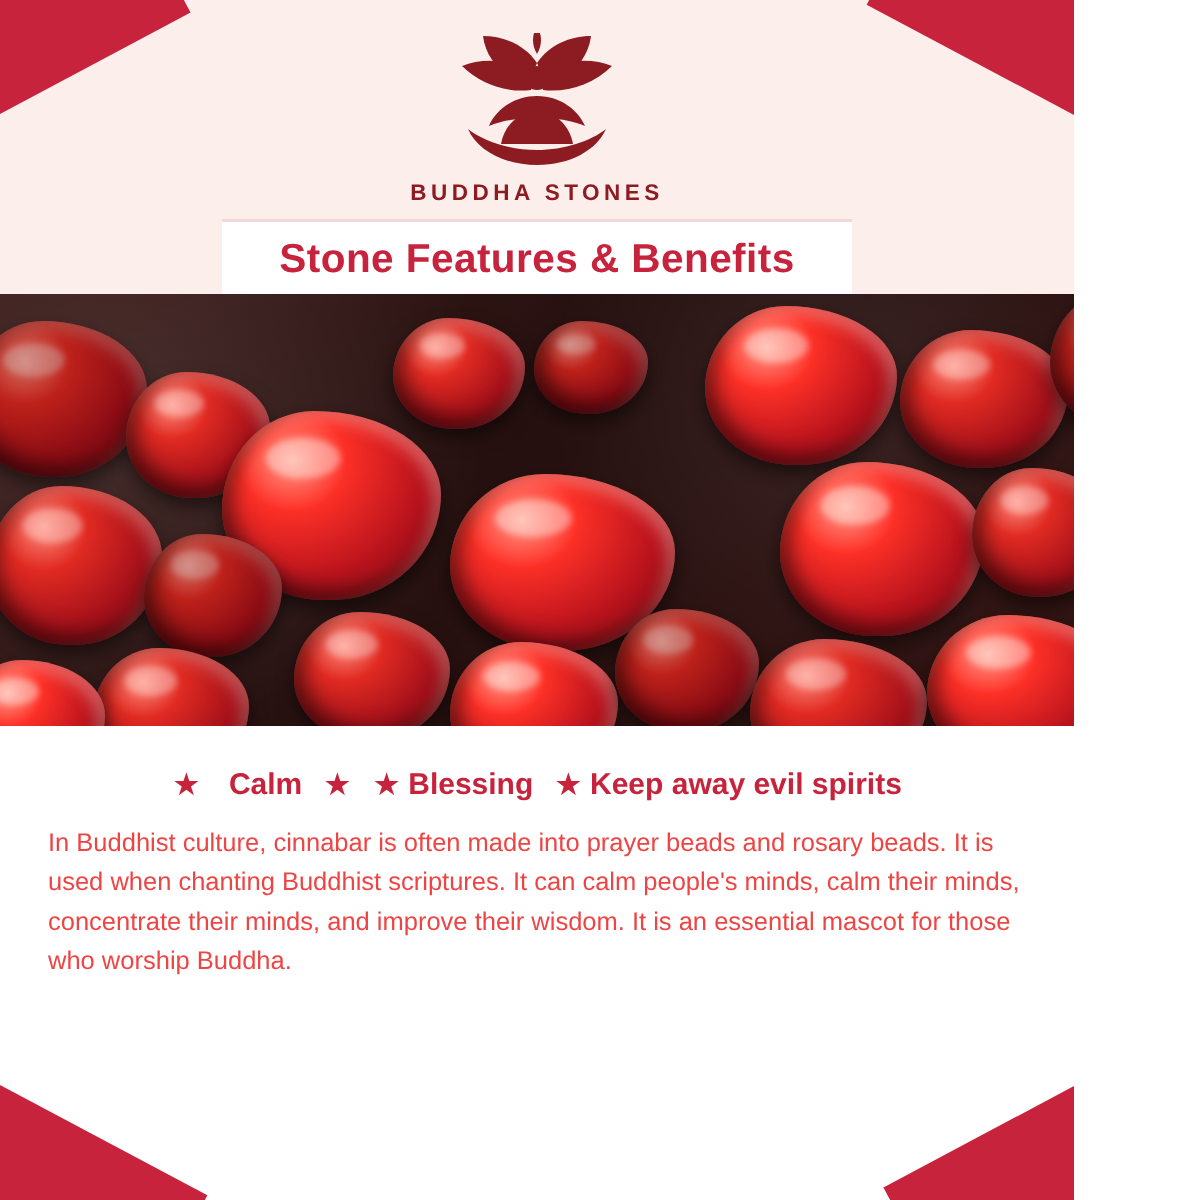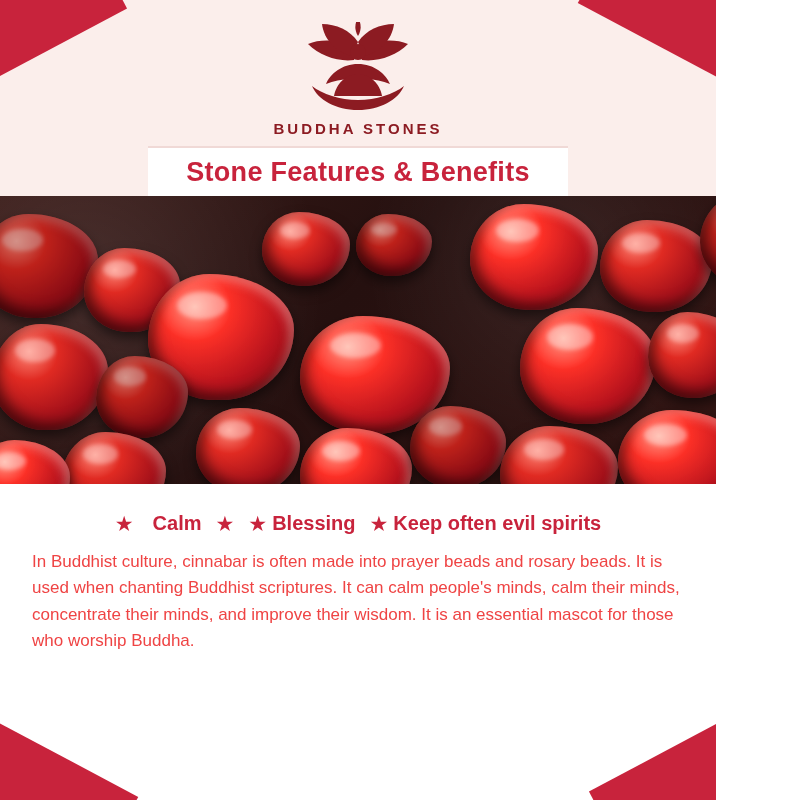--- a/index.html
+++ b/index.html
@@ -288,20 +288,20 @@
       </div>
       <div class="benefit">
         <span class="star">★</span>
       </div>
       <div class="benefit">
         <span class="star">★</span>
         <span class="blabel">Blessing</span>
       </div>
       <div class="benefit">
         <span class="star">★</span>
-        <span class="blabel">Keep often evil spirits</span>
+        <span class="blabel">Keep away evil spirits</span>
       </div>
     </div>
 
     <div class="description">In Buddhist culture, cinnabar is often made into prayer beads and rosary beads. It is used when chanting Buddhist scriptures. It can calm people's minds, calm their minds, concentrate their minds, and improve their wisdom. It is an essential mascot for those who worship Buddha.</div>
   </div>
 
 </div>
 
 </body></html>

